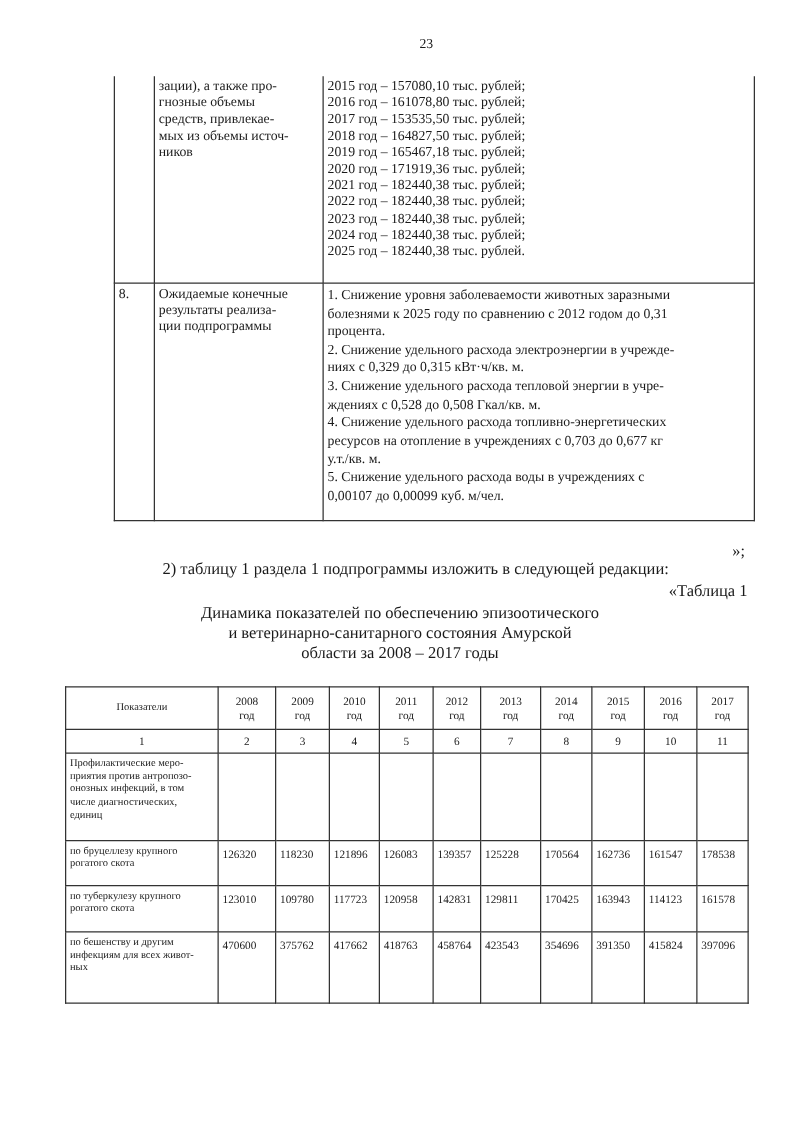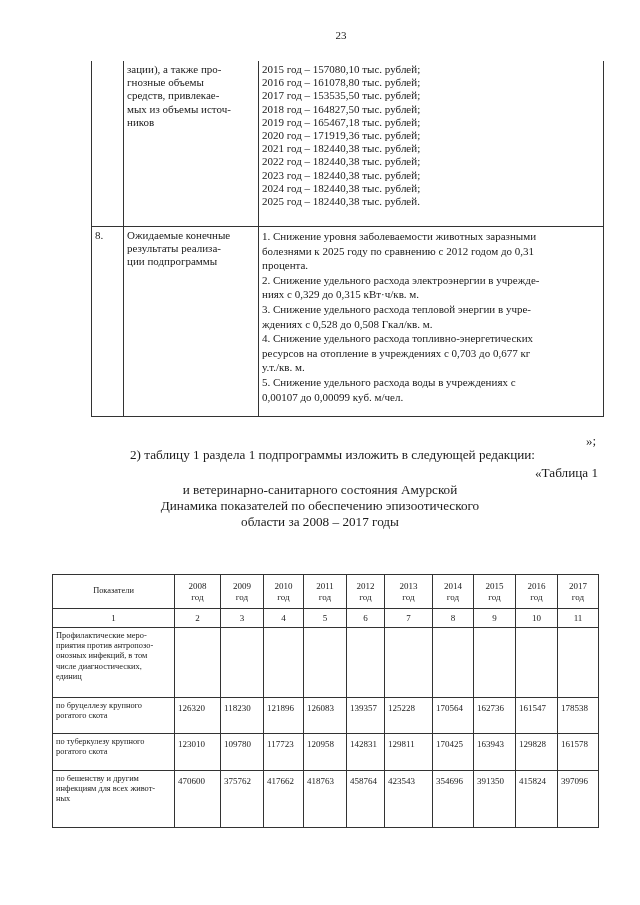--- a/index.html
+++ b/index.html
@@ -17,21 +17,21 @@
   .t1 .line { display: block; white-space: nowrap; }
   .t1 .cont-row td { border-top: none; }
 
   .closing-quote { right: 44px; top: 433px; font-size: 13px; }
   .para { left: 130px; top: 447px; font-size: 13.2px; white-space: nowrap; }
   .table-label { right: 42px; top: 465px; font-size: 13.2px; }
   .table-title { left: 0; width: 640px; top: 482px; text-align: center; font-size: 13.2px; line-height: 16px; }
   .table-title span { display: block; }
 
   
-  .t2 { position: absolute; left: 52px; top: 574px; border-collapse: collapse; font-size: 8.4px; line-height: 10.2px; table-layout: fixed; }
+  .t2 { position: absolute; left: 52px; top: 549px; border-collapse: collapse; font-size: 8.4px; line-height: 10.2px; table-layout: fixed; }
   .t2 td { border: 1px solid #333; padding: 2px 2px; vertical-align: top; overflow: hidden; }
   .t2 .hdr td { text-align: center; vertical-align: middle; height: 31px; padding: 1px; }
   .t2 .num td { text-align: center; vertical-align: middle; height: 16px; padding: 1px; font-size: 9px; }
   .t2 .hdr td .yr { display: block; font-size: 9px; }
   .t2 td.label { padding: 3px 3px; }
   .t2 td.val { font-size: 9px; padding: 5px 3px; }
   .r-group td { height: 63px; margin-top: 16px; }
   .r2 td { height: 26px; }
   .r1 td { height: 25px; }
   .r-small td { height: 17px; }
@@ -89,22 +89,22 @@
       <span class="line">0,00107 до 0,00099 куб. м/чел.</span>
     </td>
   </tr>
 </tbody>
   </table>
 
 <div class="abs closing-quote">»;</div>
 <div class="abs para">2) таблицу 1 раздела 1 подпрограммы изложить в следующей редакции:</div>
 <div class="abs table-label">«Таблица 1</div>
 <div class="abs table-title">
+  <span>Динамика показателей по обеспечению эпизоотического</span>
   <span>и ветеринарно-санитарного состояния Амурской</span>
-  <span>Динамика показателей по обеспечению эпизоотического</span>
   <span>области за 2008 – 2017 годы</span>
 </div>
 
 <table class="t2">
   <colgroup>
     <col style="width:122px">
       <col style="width:46px">
       <col style="width:43px">
       <col style="width:40px">
       <col style="width:43px">
@@ -213,21 +213,21 @@
           <div>рогатого скота</div>
         </td>
     <td class="val">123010</td>
     <td class="val">109780</td>
     <td class="val">117723</td>
     <td class="val">120958</td>
     <td class="val">142831</td>
     <td class="val">129811</td>
     <td class="val">170425</td>
     <td class="val">163943</td>
-    <td class="val">129828</td>
+    <td class="val">114123</td>
     <td class="val">161578</td>
   </tr>
   <tr class="r-last">
     <td class="label">
           <div>по бешенству и другим</div>
           <div>инфекциям для всех живот-</div>
           <div>ных</div>
         </td>
     <td class="val">470600</td>
     <td class="val">375762</td>

